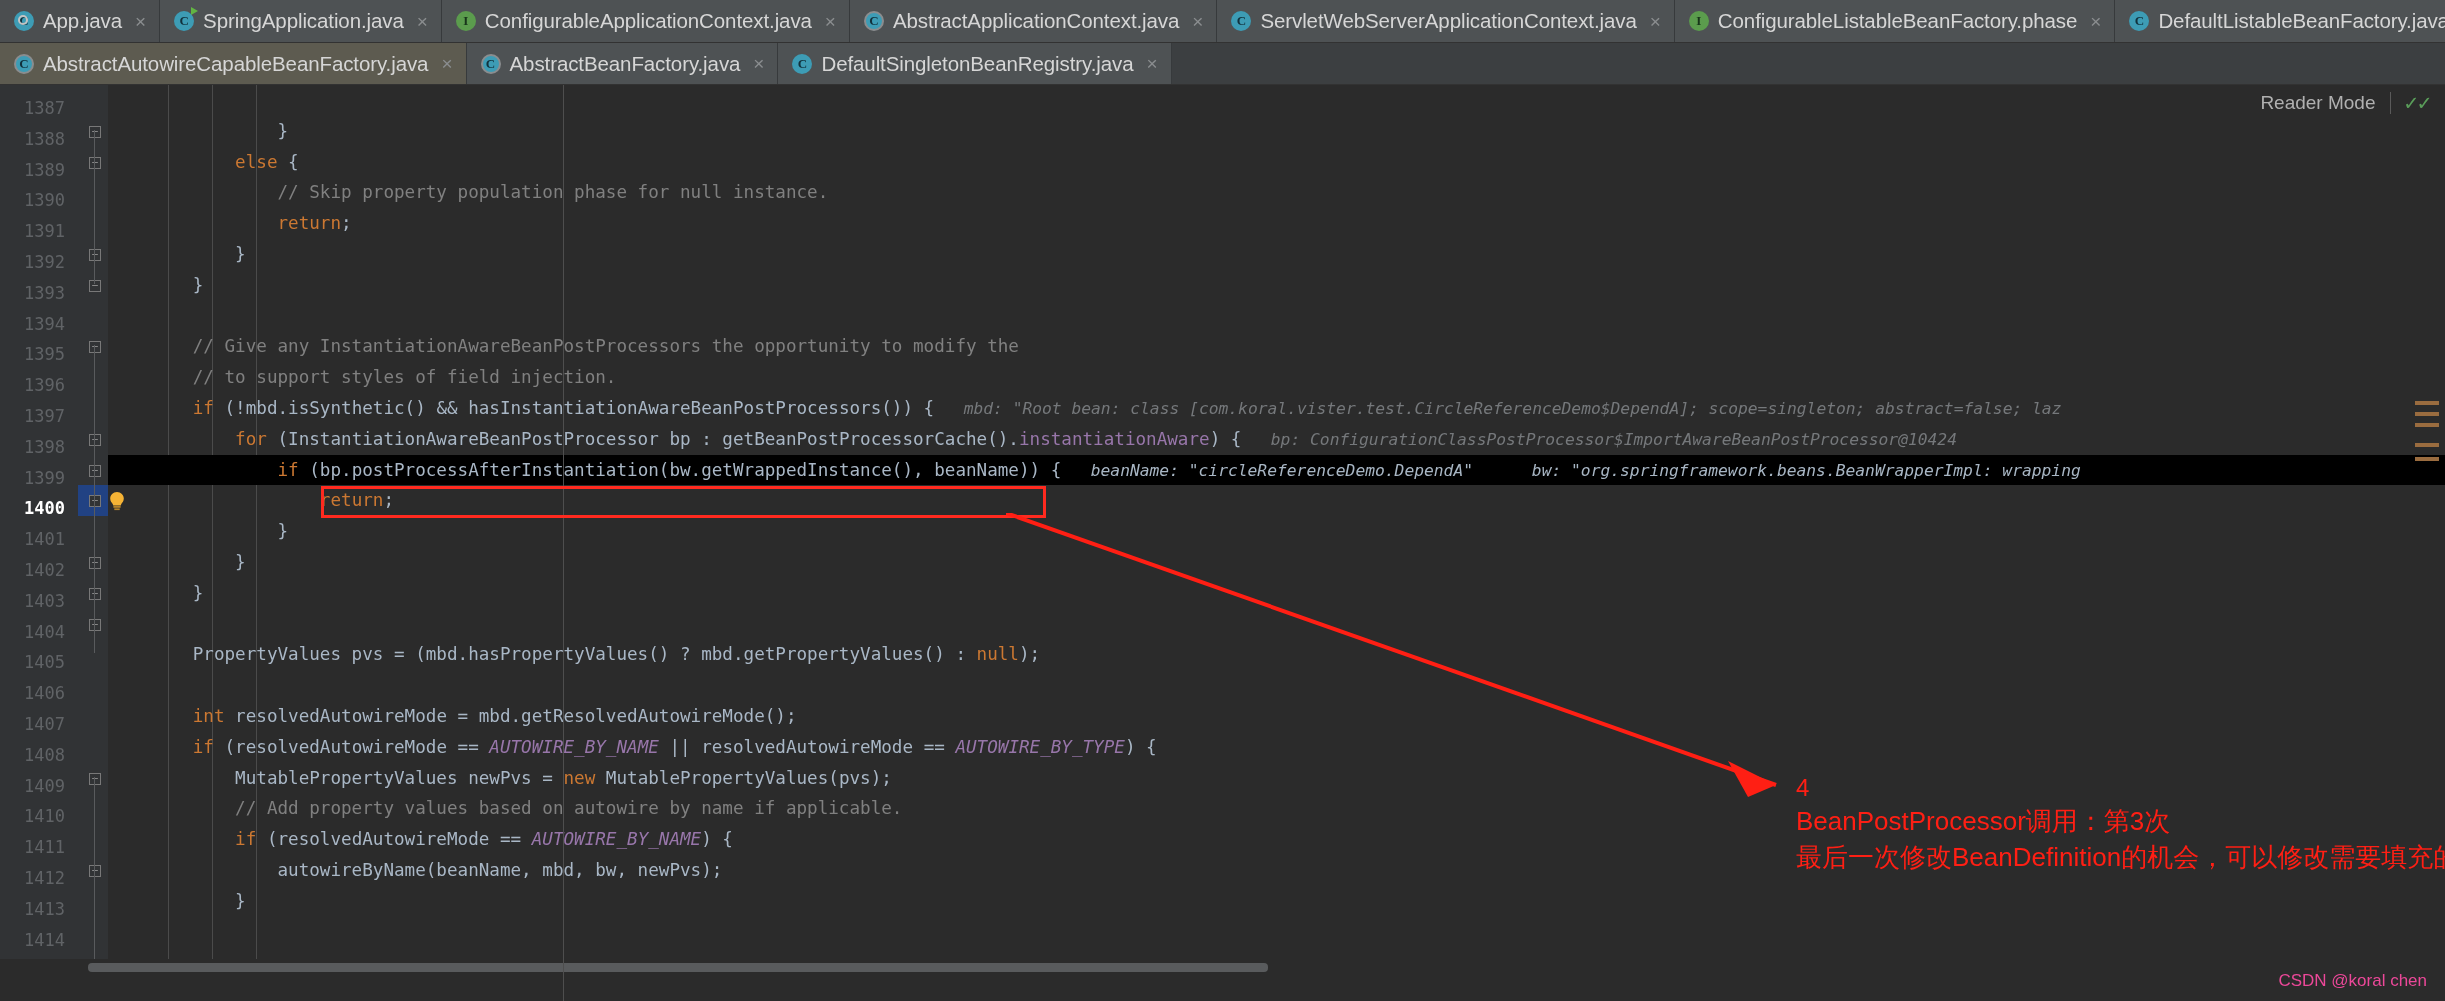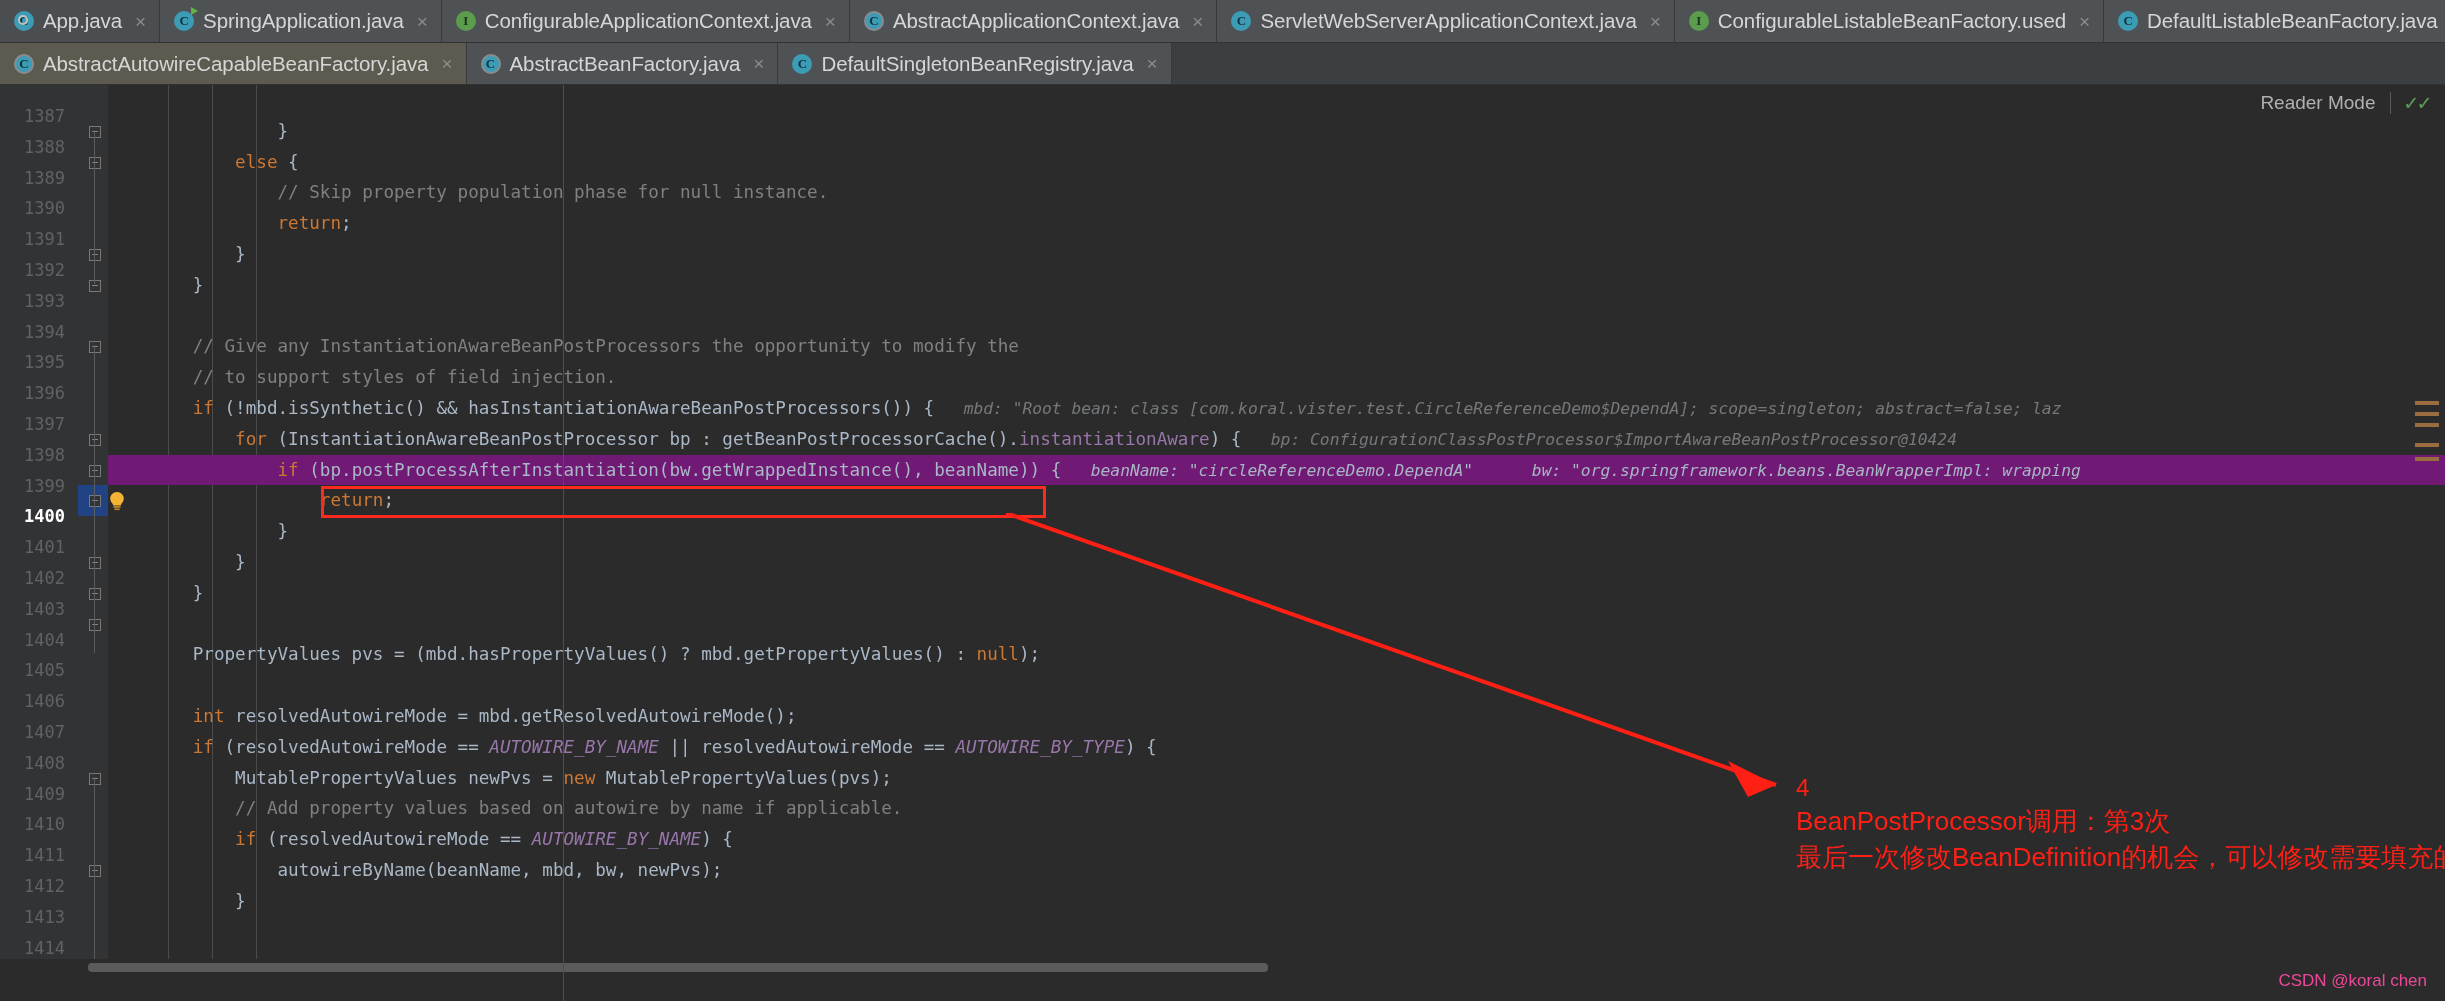--- a/index.html
+++ b/index.html
@@ -106,21 +106,21 @@
     height: 916px;
     background: #2b2b2b;
     display: flex;
     overflow: hidden;
   }
   .gutter {
     width: 78px;
     background: #313335;
     flex: 0 0 auto;
     position: relative;
-    padding-top: 16px;
+    padding-top: 8px;
   }
   .fold-col {
     width: 30px;
     background: #313335;
     flex: 0 0 auto;
     position: relative;
   }
   .code-col {
     flex: 1 1 auto;
     position: relative;
@@ -172,21 +172,21 @@
 
   .coderow {
     height: 30.8px;
     line-height: 30.8px;
     white-space: pre;
     font-family: "DejaVu Sans Mono", monospace;
     font-size: 17.6px;
     color: #a9b7c6;
     position: relative;
   }
-  .coderow.hl { background: #701a75; }
+  .coderow.hl { background: #000000; }
 
   
   .kw  { color: #cc7832; }
   .cmt { color: #808080; }
   .fld { color: #9876aa; }
   .cnst{ color: #9876aa; font-style: italic; }
   .pln { color: #a9b7c6; }
 
   
   .hint {
@@ -314,21 +314,21 @@
       <span class="tab-label">AbstractApplicationContext.java</span>
       <span class="tab-close">×</span>
     </div>
     <div class="tab">
       <span class="ficon cls">C</span>
       <span class="tab-label">ServletWebServerApplicationContext.java</span>
       <span class="tab-close">×</span>
     </div>
     <div class="tab">
       <span class="ficon intf">I</span>
-      <span class="tab-label">ConfigurableListableBeanFactory.used</span>
+      <span class="tab-label">ConfigurableListableBeanFactory.phase</span>
       <span class="tab-close">×</span>
     </div>
     <div class="tab">
       <span class="ficon cls">C</span>
       <span class="tab-label">DefaultListableBeanFactory.java</span>
       <span class="tab-close">×</span>
     </div>
     <div class="tabbar-spacer"></div>
 
   </div>

